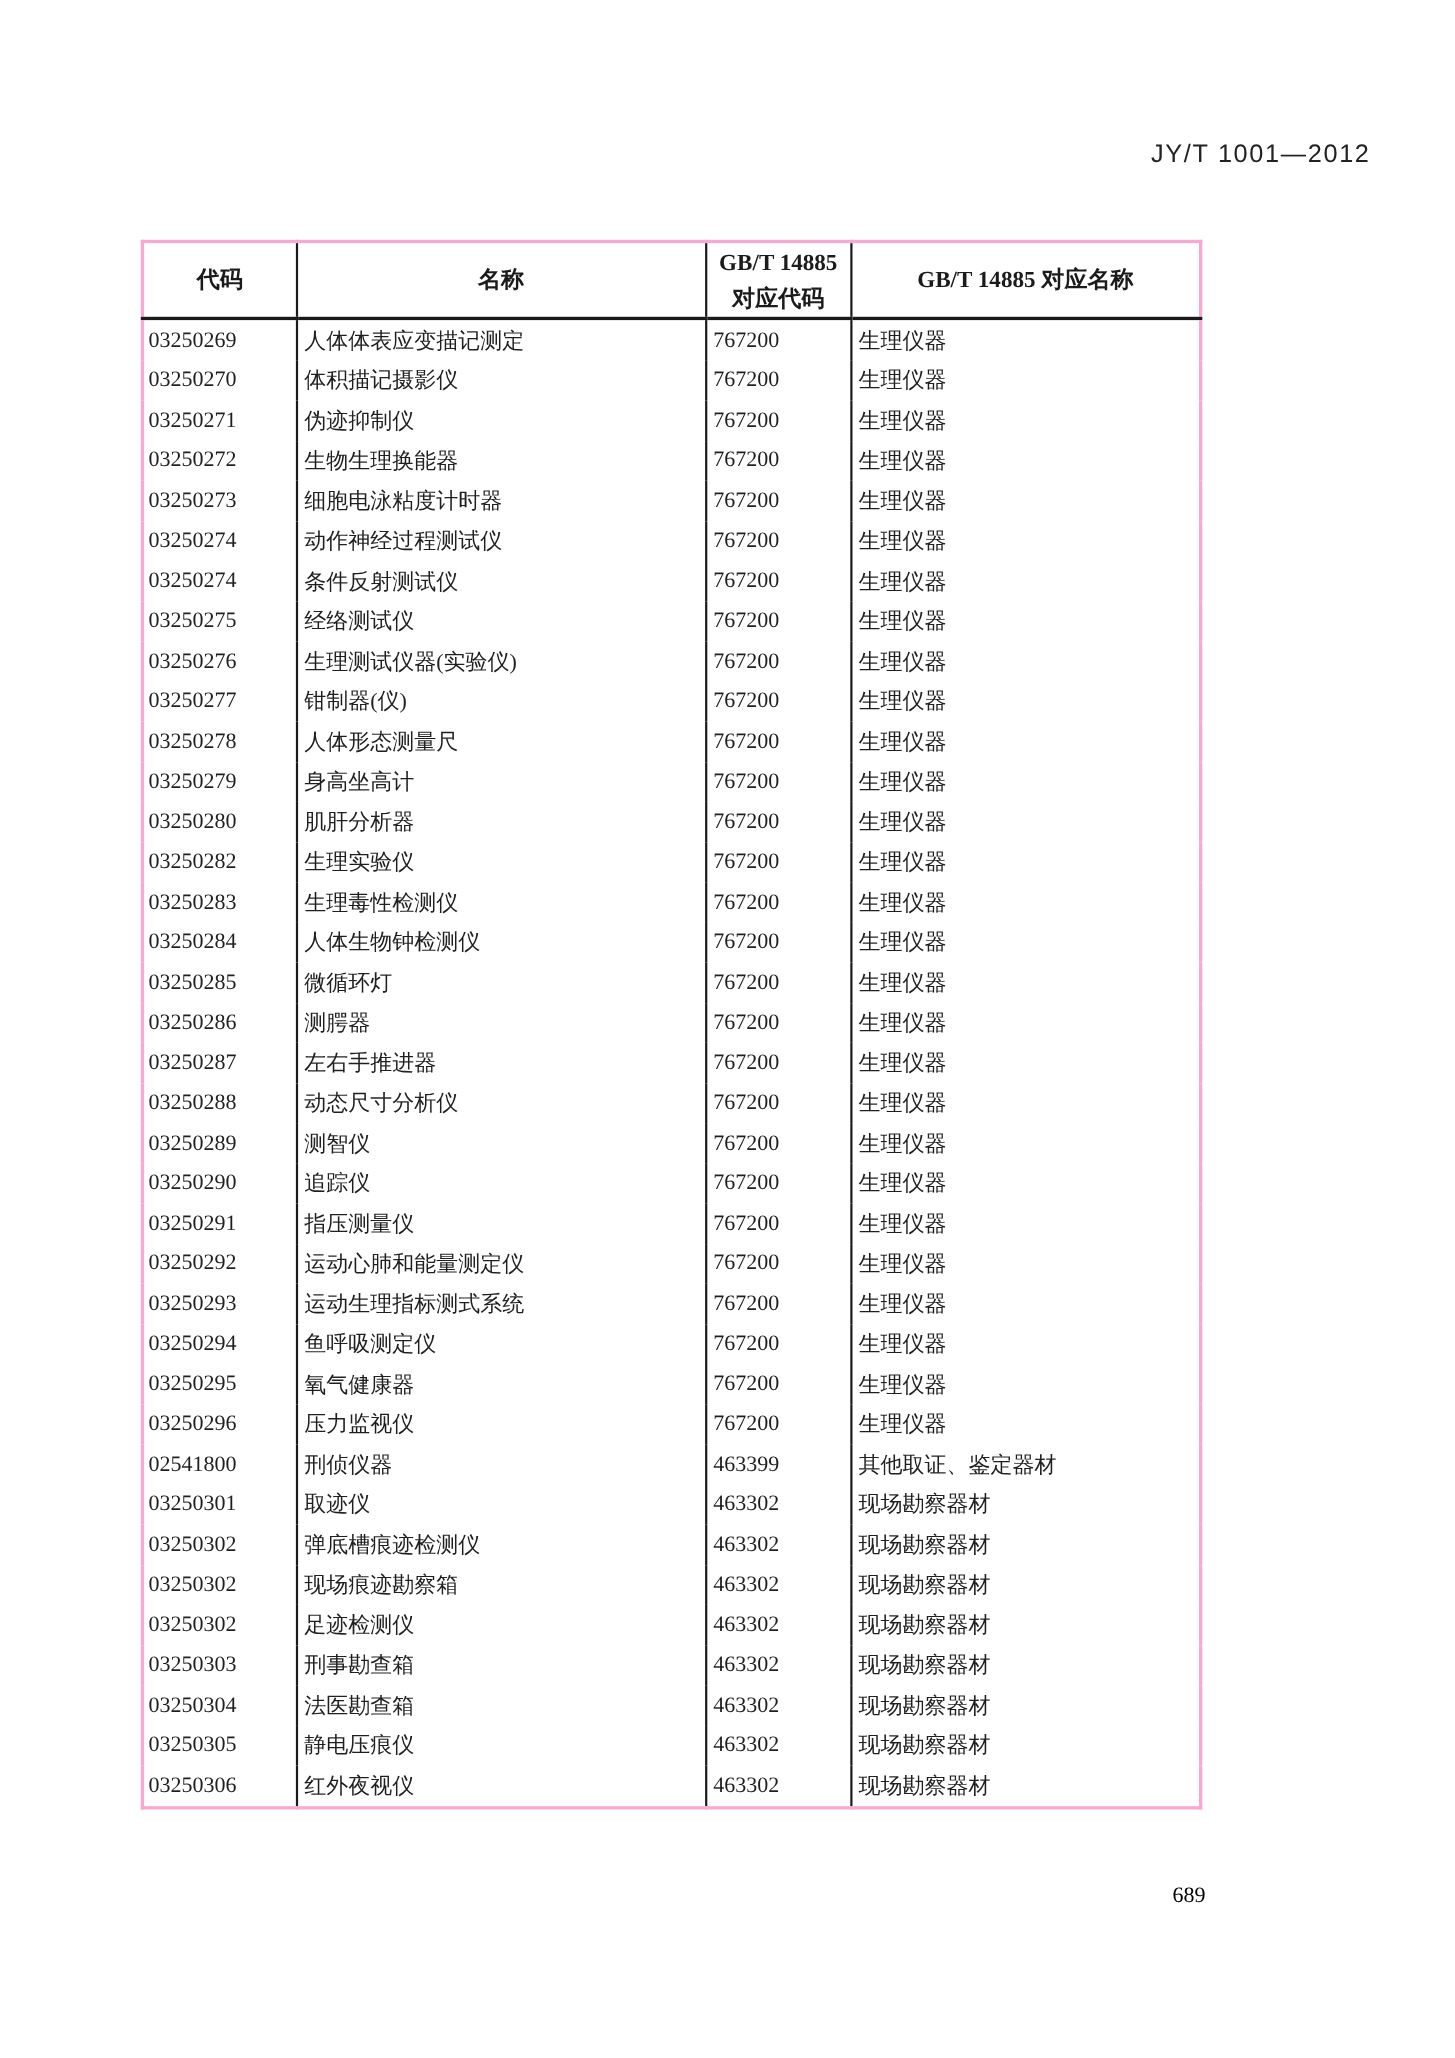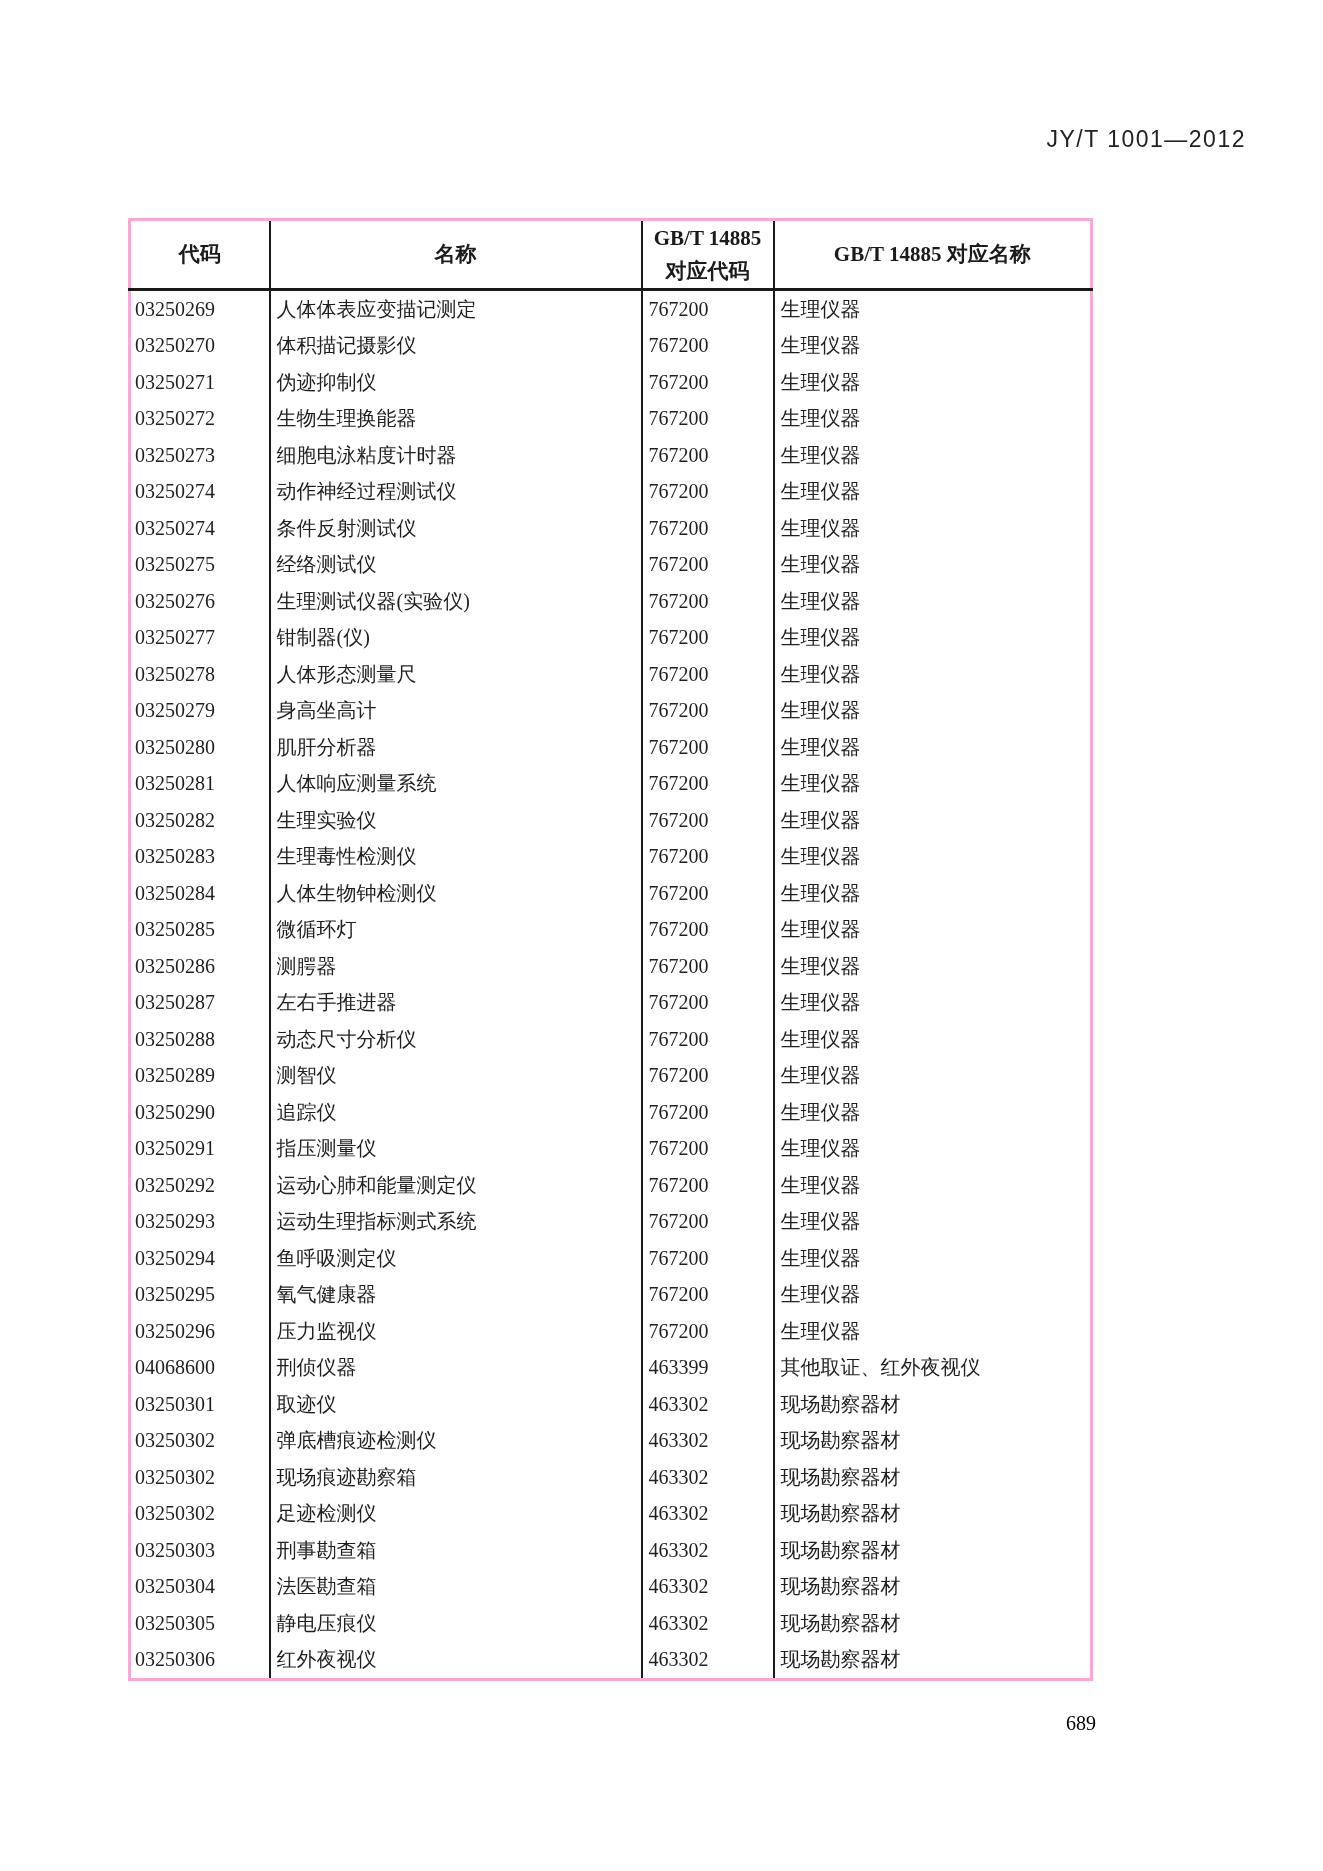--- a/index.html
+++ b/index.html
@@ -161,26 +161,20 @@
           <td class="cell-gbt-code">767200</td>
           <td class="cell-gbt-name">生理仪器</td>
         </tr>
         <tr>
           <td class="cell-code">03250280</td>
           <td class="cell-name">肌肝分析器</td>
           <td class="cell-gbt-code">767200</td>
           <td class="cell-gbt-name">生理仪器</td>
         </tr>
         <tr>
-          <td class="cell-code">03250281</td>
-          <td class="cell-name">人体响应测量系统</td>
-          <td class="cell-gbt-code">767200</td>
-          <td class="cell-gbt-name">生理仪器</td>
-        </tr>
-        <tr>
           <td class="cell-code">03250282</td>
           <td class="cell-name">生理实验仪</td>
           <td class="cell-gbt-code">767200</td>
           <td class="cell-gbt-name">生理仪器</td>
         </tr>
         <tr>
           <td class="cell-code">03250283</td>
           <td class="cell-name">生理毒性检测仪</td>
           <td class="cell-gbt-code">767200</td>
           <td class="cell-gbt-name">生理仪器</td>
@@ -257,24 +251,24 @@
           <td class="cell-gbt-code">767200</td>
           <td class="cell-gbt-name">生理仪器</td>
         </tr>
         <tr>
           <td class="cell-code">03250296</td>
           <td class="cell-name">压力监视仪</td>
           <td class="cell-gbt-code">767200</td>
           <td class="cell-gbt-name">生理仪器</td>
         </tr>
         <tr>
-          <td class="cell-code">04068600</td>
+          <td class="cell-code">02541800</td>
           <td class="cell-name">刑侦仪器</td>
           <td class="cell-gbt-code">463399</td>
-          <td class="cell-gbt-name">其他取证、红外夜视仪</td>
+          <td class="cell-gbt-name">其他取证、鉴定器材</td>
         </tr>
         <tr>
           <td class="cell-code">03250301</td>
           <td class="cell-name">取迹仪</td>
           <td class="cell-gbt-code">463302</td>
           <td class="cell-gbt-name">现场勘察器材</td>
         </tr>
         <tr>
           <td class="cell-code">03250302</td>
           <td class="cell-name">弹底槽痕迹检测仪</td>

